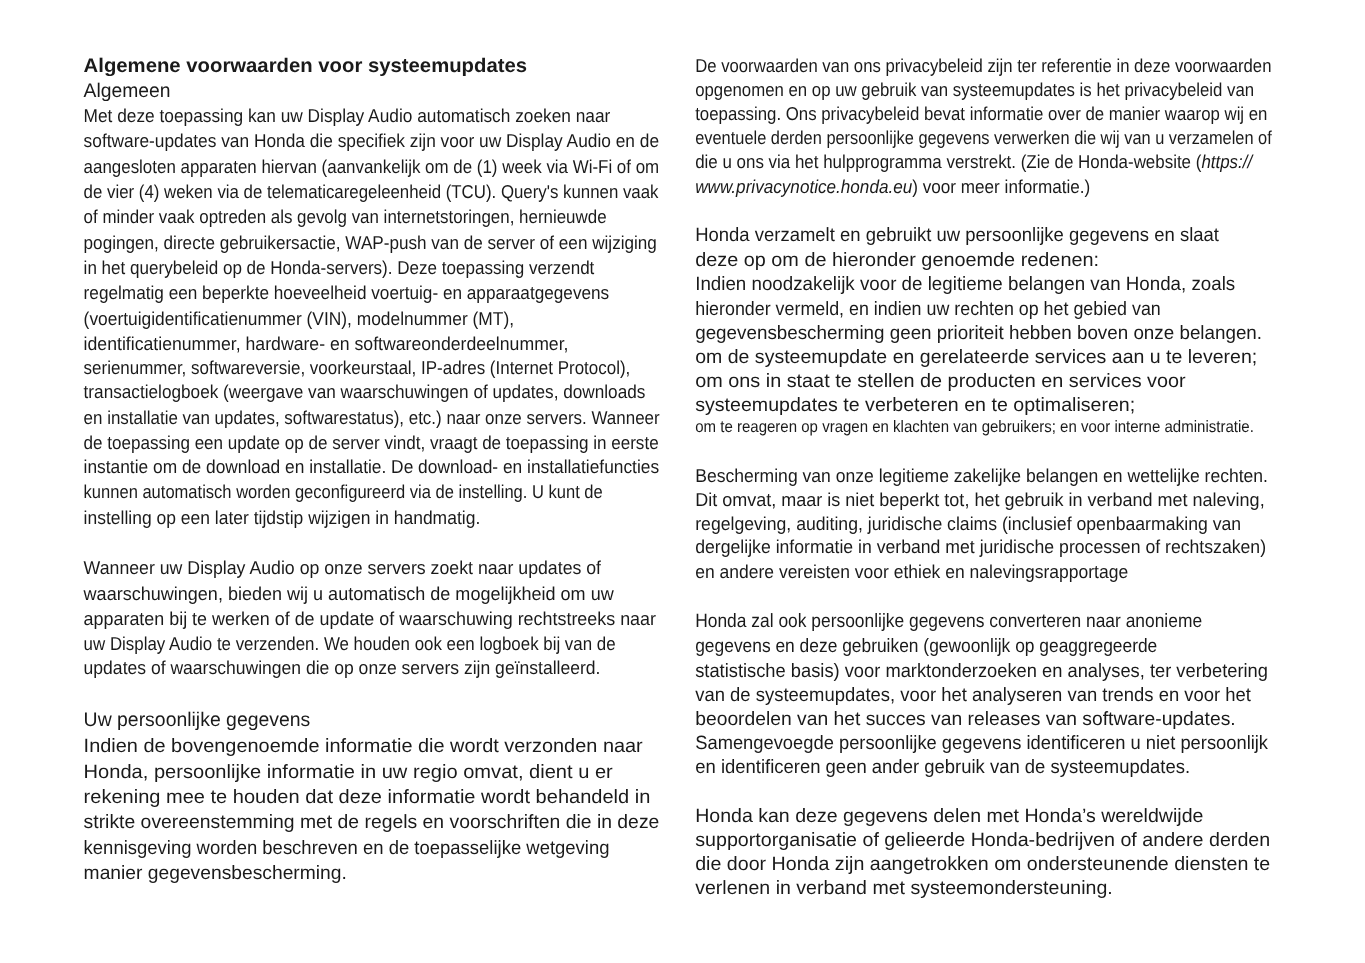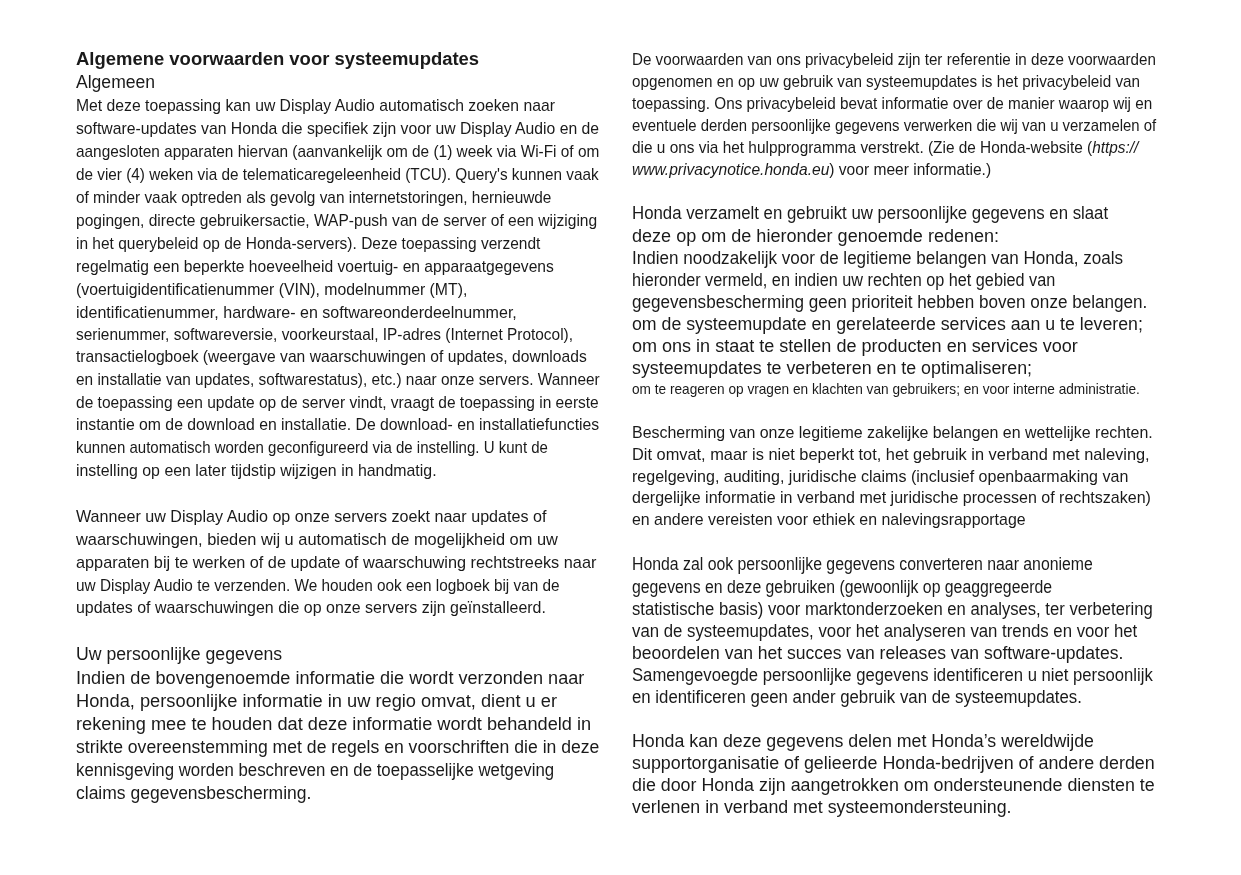--- a/index.html
+++ b/index.html
@@ -50,21 +50,21 @@
     <div class="ln cond" style="top: 598px; transform: scaleX(0.938124);">updates of waarschuwingen die op onze servers zijn geïnstalleerd.</div>
   </div>
 
   <div class="ln sub" style="top: 644px; transform: scaleX(0.980952);">Uw persoonlijke gegevens</div>
   <div>
     <div class="ln reg" style="top: 668px; transform: scaleX(1.03462);">Indien de bovengenoemde informatie die wordt verzonden naar</div>
     <div class="ln reg" style="top: 691px; transform: scaleX(1.04338);">Honda, persoonlijke informatie in uw regio omvat, dient u er</div>
     <div class="ln reg" style="top: 714px; transform: scaleX(1.0404);">rekening mee te houden dat deze informatie wordt behandeld in</div>
     <div class="ln reg" style="top: 737px; transform: scaleX(1.00577);">strikte overeenstemming met de regels en voorschriften die in deze</div>
     <div class="ln reg" style="top: 760px; transform: scaleX(0.959839);">kennisgeving worden beschreven en de toepasselijke wetgeving</div>
-    <div class="ln reg" style="top: 783px; transform: scaleX(1);">claims gegevensbescherming.</div>
+    <div class="ln reg" style="top: 783px; transform: scaleX(1);">manier gegevensbescherming.</div>
   </div>
 </div>
 
 <div class="col col-right">
   <div>
     <div class="ln cond" style="top: 50px; transform: scaleX(0.892675);">De voorwaarden van ons privacybeleid zijn ter referentie in deze voorwaarden</div>
     <div class="ln cond" style="top: 72px; transform: scaleX(0.897527);">opgenomen en op uw gebruik van systeemupdates is het privacybeleid van</div>
     <div class="ln cond" style="top: 94px; transform: scaleX(0.8981);">toepassing. Ons privacybeleid bevat informatie over de manier waarop wij en</div>
     <div class="ln cond" style="top: 116px; transform: scaleX(0.876254);">eventuele derden persoonlijke gegevens verwerken die wij van u verzamelen of</div>
     <div class="ln cond" style="top: 138px; transform: scaleX(0.905188);">

